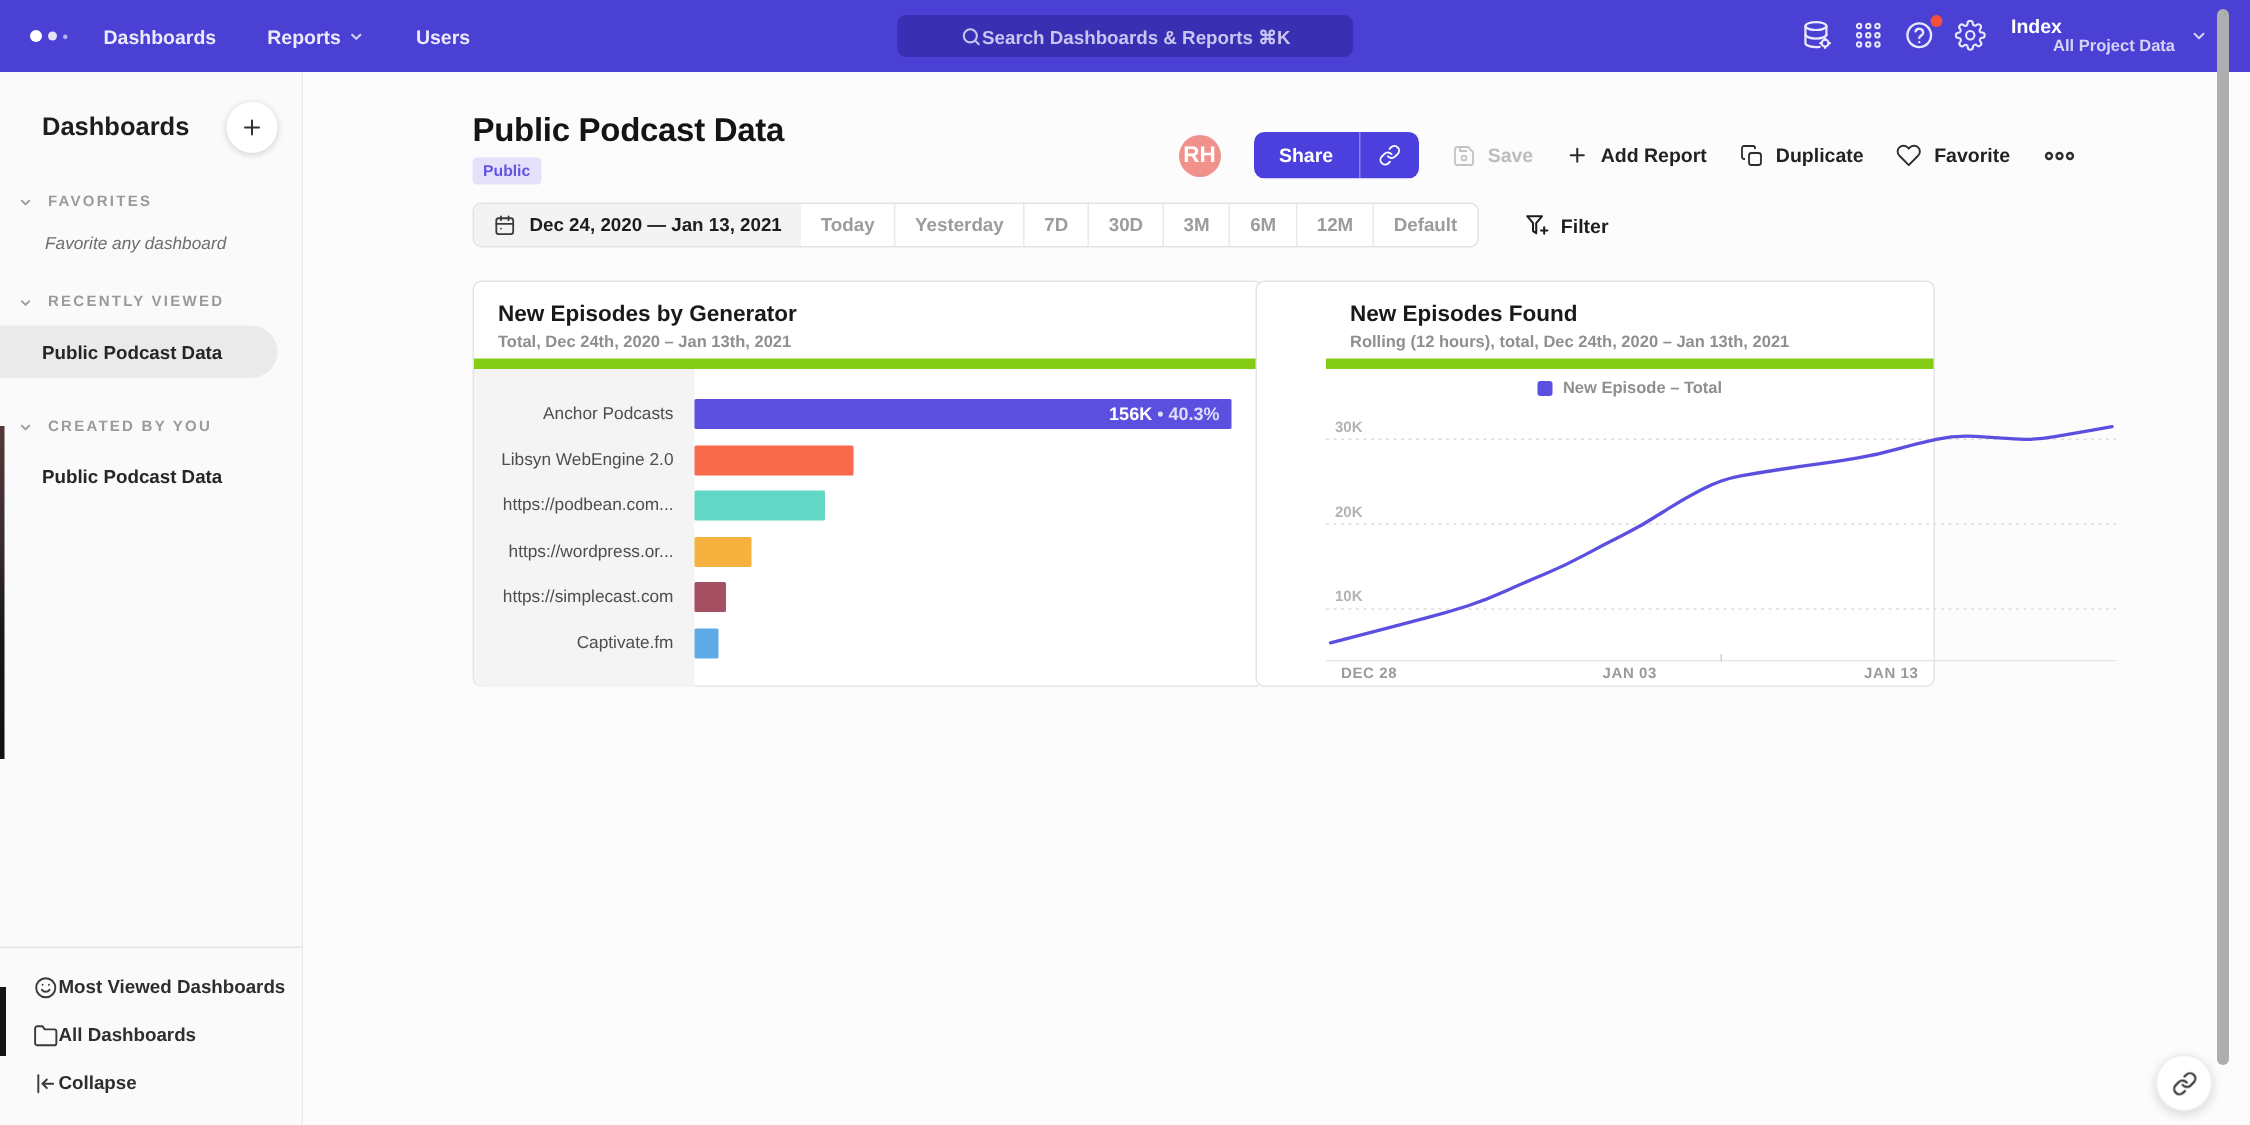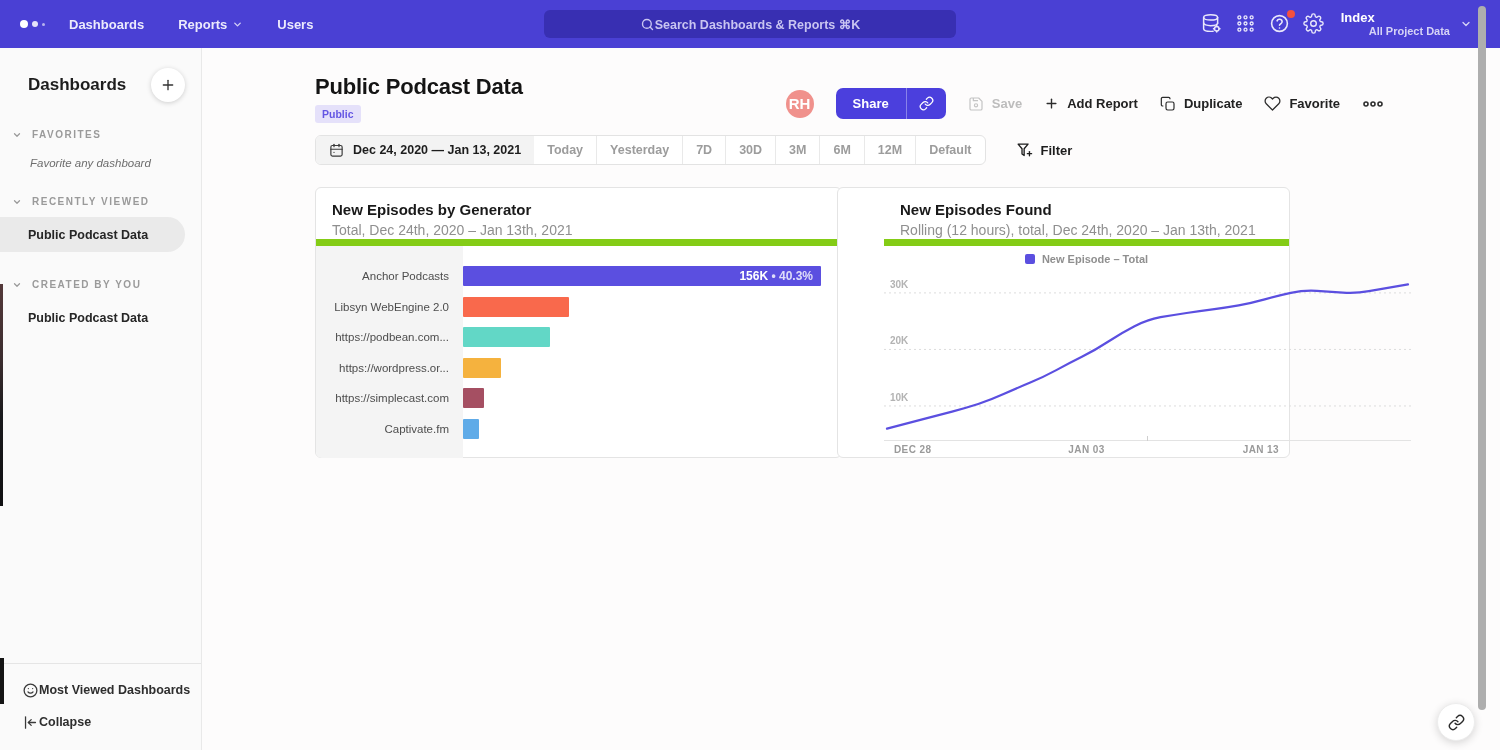--- a/index.html
+++ b/index.html
@@ -9,21 +9,21 @@
   
   .navbar { position:fixed; top:0; left:0; width:1500px; height:48px; background:#4a40d4; display:flex; align-items:center; z-index:50; }
   .logo { display:flex; align-items:center; gap:4px; padding:0 24px 0 20px; }
   .logo i { display:block; border-radius:50%; background:#fff; }
   .logo i:nth-child(1){ width:8px; height:8px; }
   .logo i:nth-child(2){ width:6px; height:6px; opacity:.85; }
   .logo i:nth-child(3){ width:3px; height:3px; opacity:.6; }
   .nav-items { display:flex; align-items:center; gap:34px; }
   .nav-item { color:#eceafc; font-size:13px; font-weight:700; cursor:pointer; display:flex; align-items:center; gap:5px; }
   .nav-item svg { opacity:.85; }
-  .nav-search { position:absolute; left:50%; transform:translateX(-50%); top:10px; width:412px; height:28px; border-radius:6px;
+  .nav-search { position:absolute; left:50%; transform:translateX(-50%); top:10px; width:304px; height:28px; border-radius:6px;
                 background:rgba(10,5,90,.28); display:flex; align-items:center; justify-content:center; gap:0; cursor:text; }
   .nav-search span { color:#c9c5f1; font-size:12.5px; font-weight:600; }
   .nav-right { position:absolute; right:14px; top:0; height:48px; display:flex; align-items:center; gap:12px; }
   .nav-icon { position:relative; width:22px; height:22px; color:#e9e7fb; cursor:pointer; }
   .nav-badge { position:absolute; top:-3px; right:-4px; width:8px; height:8px; border-radius:50%; background:#f4503e; }
   .project-switch { display:flex; align-items:center; gap:10px; cursor:pointer; margin-left:4px; padding-right:14px; }
   .project-name { color:#fff; font-size:13px; font-weight:800; line-height:15px; }
   .project-scope { color:#d6d3f6; font-size:11px; font-weight:600; line-height:13px;margin-left:28px; }
 
   
@@ -72,21 +72,21 @@
   .seg.range svg { color:#3a3a3a; }
   .filter-btn { display:flex; align-items:center; gap:8px; margin-left:30px; background:none; border:none; cursor:pointer;
                 font-family:inherit; font-size:13px; font-weight:800; color:#1d1d1d; }
 
   
   .card { position:absolute; top:139px; background:#fff; border:1px solid #e4e4e4; border-radius:6px; height:271px; }
   .card.bars { left:113px; width:527px; }
   .card.line { left:635px; width:453px;padding-left:46px; }
   .card-header { height:58px; padding:13px 16px 0; border-bottom:7px solid #84cc16; }
   .card-title { font-size:15px; font-weight:800; color:#191919; }
-  .card-sub { font-size:14px; font-weight:400; color:#8f8f8f; margin-top:4px; }
+  .card-sub { font-size:11px; font-weight:700; color:#8f8f8f; margin-top:4px; }
 
   .bars-body { position:relative; height:212px; }
   .bars-panel { position:absolute; left:0; top:0; bottom:0; width:147px; background:#f4f4f4; border-radius:0 0 0 6px; }
   .bar-row { position:relative; height:30.5px; display:flex; align-items:center; }
   .bar-rows { position:absolute; left:0; right:0; top:15px; }
   .bar-label { width:147px; text-align:right; padding-right:14px; font-size:11.5px; color:#4d4d4d; font-weight:500; z-index:2; }
   .bar-track { position:relative; flex:1; height:20px; }
   .bar-fill { position:relative; height:20px; border-radius:1px; }
   .bar-text { position:absolute; top:50%; transform:translateY(-50%); white-space:nowrap; font-size:12px; }
   .bar-text.outside { left:100%; padding-left:9px; }
@@ -232,20 +232,26 @@
     <div class="sb-foot-item">
       <svg width="17" height="17" viewBox="0 0 24 24" fill="none" stroke="currentColor" stroke-width="1.8" stroke-linecap="round">
           <circle cx="12" cy="12" r="9"></circle>
           <path d="M8.4 14s1.4 1.8 3.6 1.8 3.6-1.8 3.6-1.8"></path>
           <line x1="9" y1="9.2" x2="9.01" y2="9.2"></line>
           <line x1="15" y1="9.2" x2="15.01" y2="9.2"></line>
         </svg>
       <span>Most Viewed Dashboards</span>
     </div>
     <div class="sb-foot-item">
+      <svg width="17" height="17" viewBox="0 0 24 24" fill="none" stroke="currentColor" stroke-width="1.8" stroke-linejoin="round">
+          <path d="M22 19a2 2 0 0 1-2 2H4a2 2 0 0 1-2-2V5a2 2 0 0 1 2-2h5l2 3h9a2 2 0 0 1 2 2z"></path>
+        </svg>
+      <span>All Dashboards</span>
+    </div>
+    <div class="sb-foot-item">
       <svg width="17" height="17" viewBox="0 0 24 24" fill="none" stroke="currentColor" stroke-width="1.8" stroke-linecap="round" stroke-linejoin="round">
           <line x1="5" y1="4" x2="5" y2="20"></line>
           <line x1="19" y1="12" x2="9" y2="12"></line>
           <polyline points="13 8 9 12 13 16"></polyline>
         </svg>
       <span>Collapse</span>
     </div>
   </div>
 </aside>
 

